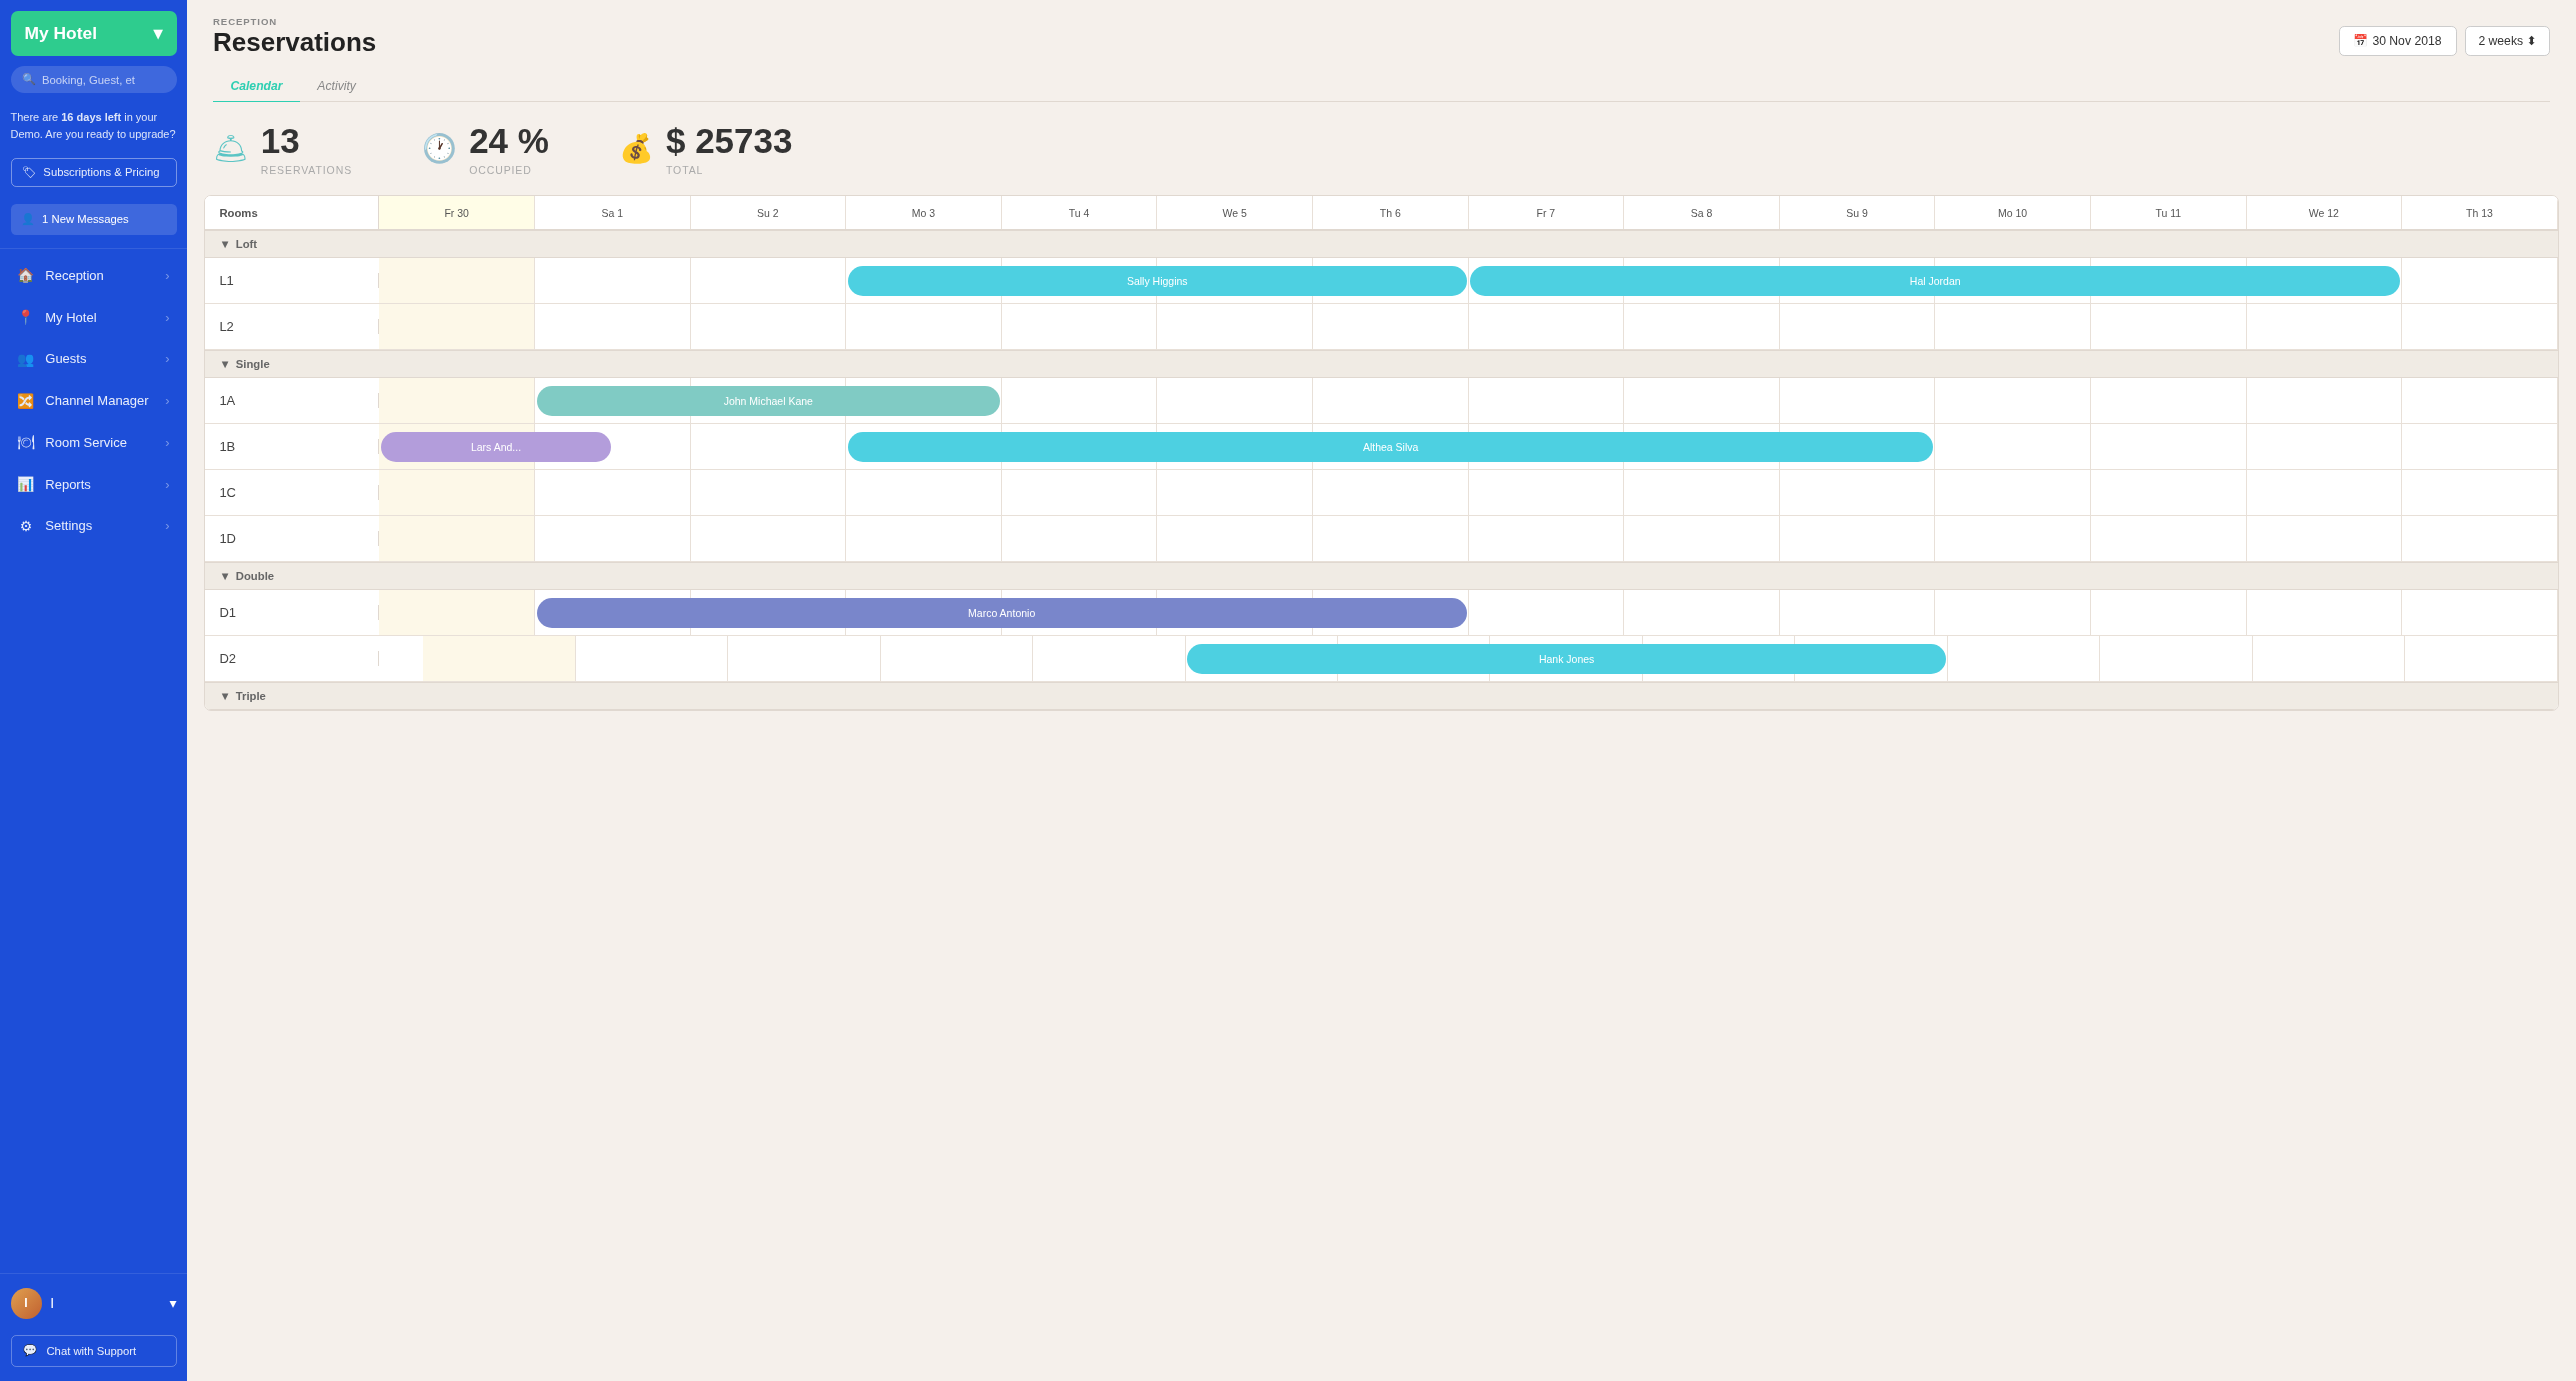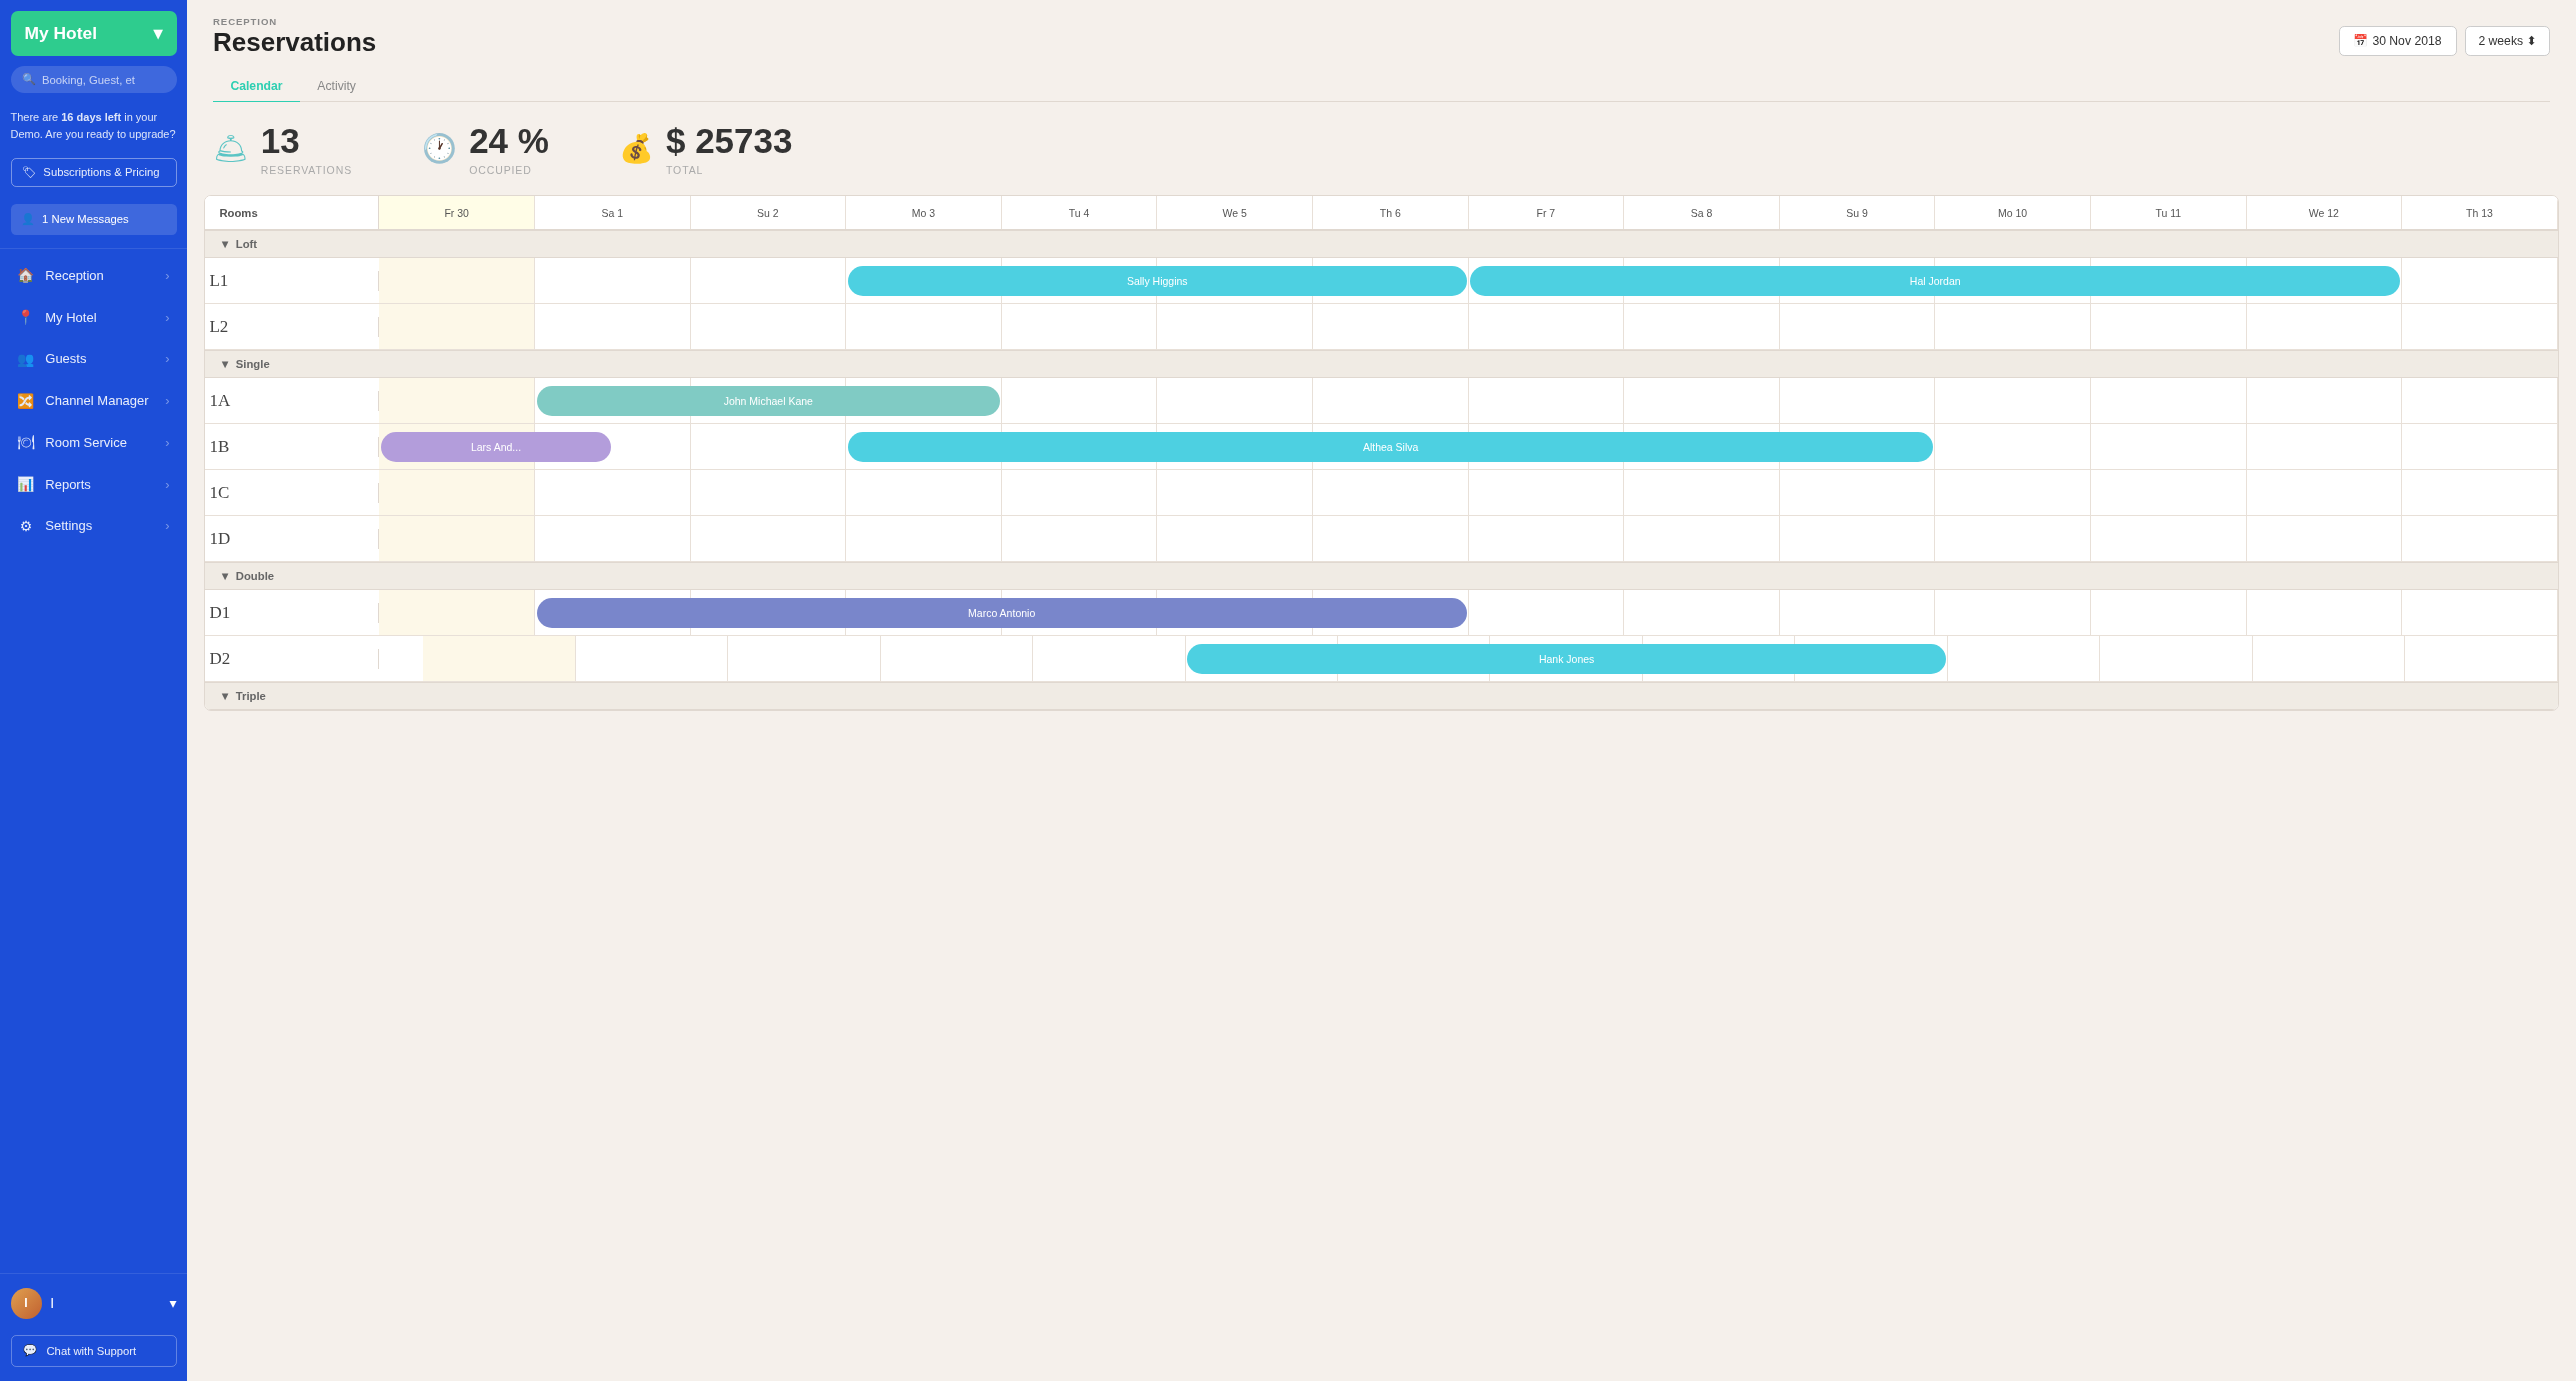--- a/index.html
+++ b/index.html
@@ -172,20 +172,21 @@
       border-bottom: 1.7px solid #e0d8d0;
       margin-top: 3.5px;
     }
     .tab {
       padding: 8.7px 17.4px;
       font-size: 12.2px;
       cursor: pointer;
       color: #888;
       border-bottom: 1.7px solid transparent;
       margin-bottom: -1.7px;
+      font-style: italic;
     }
     .tab.active {
       color: #2ecfb2;
       border-bottom: 1.7px solid #2ecfb2;
       font-weight: 600;
     }
 
     
     #stats-bar {
       display: flex;
@@ -267,28 +268,27 @@
       border-bottom: 0.9px solid #e8e0d8;
       min-height: 45px;
       align-items: center;
       background: white;
       position: relative;
     }
     .cal-room-row:last-child { border-bottom: none; }
     .cal-room-name {
       min-width: 174px;
       width: 174px;
-      padding: 0 4px;
-      font-size: 17px;
+      padding: 0 14px;
+      font-size: 13px;
       color: #444;
       border-right: 0.9px solid #e0d8d0;
       height: 100%;
       display: flex;
       align-items: center;
-      font-family: Liberation Serif, serif;
     }
     .cal-cell {
       flex: 1;
       min-width: 57px;
       height: 45px;
       border-right: 0.9px solid #e8e0d8;
       position: relative;
     }
     .cal-cell.today-cell { background: #fdf8e8; }
     .booking-bar {

